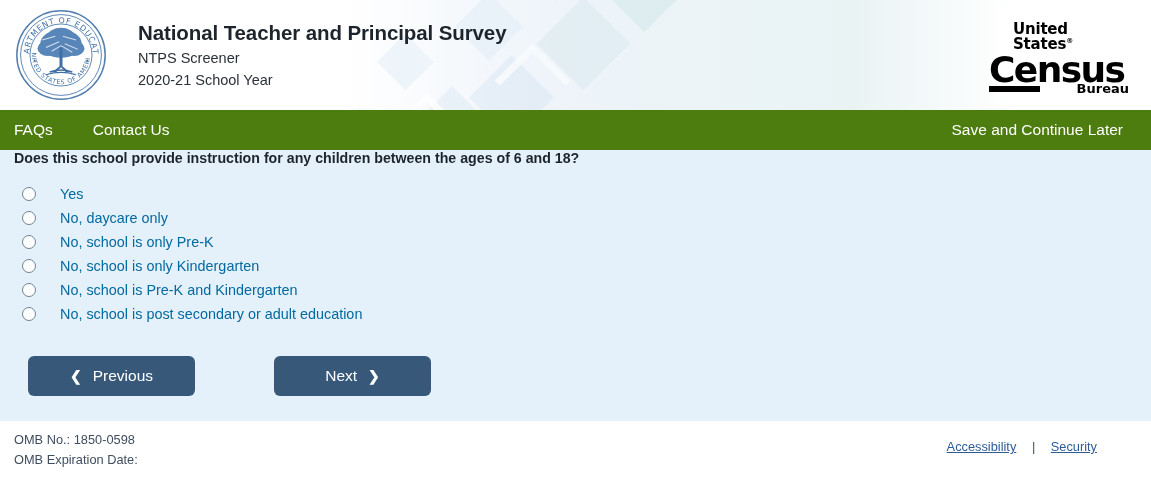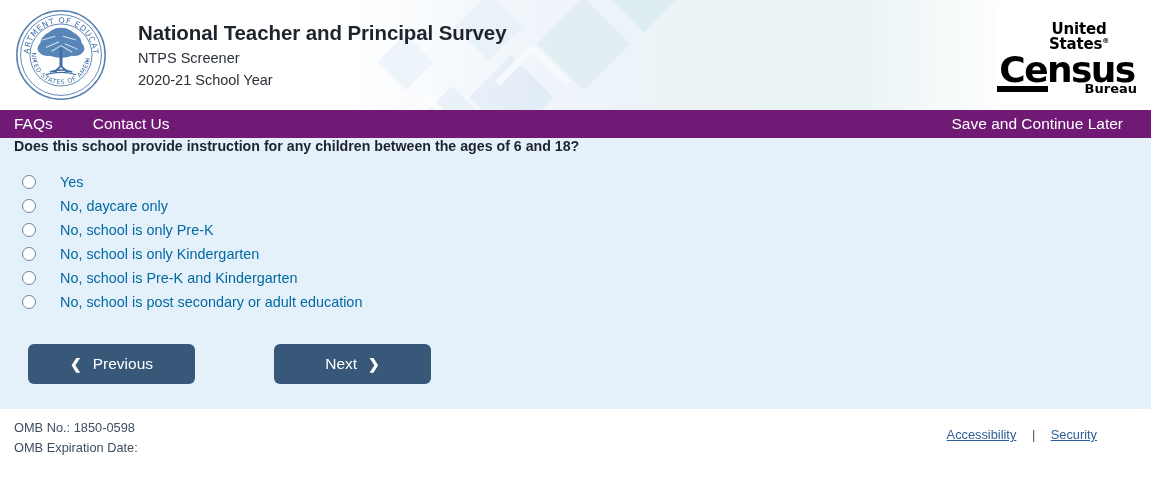--- a/index.html
+++ b/index.html
@@ -53,24 +53,24 @@
   }
   .app-sub {
     font-size: 14.5px;
     color: #2b3138;
     margin-bottom: 7px;
   }
   .app-sub.last { margin-bottom: 0; }
 
   .census-logo {
     position: absolute;
-    right: 14px;
+    right: 22px;
     top: 22px;
     z-index: 4;
-    text-align: center;
+    text-align: left;
     width: 140px;
   }
   .census-us {
     font-family: "DejaVu Sans", sans-serif;
     font-size: 15px;
     font-weight: bold;
     color: #000;
     letter-spacing: -0.2px;
     margin-left: 24px;
     line-height: 1;
@@ -101,22 +101,22 @@
     font-size: 13px;
     font-weight: bold;
     color: #000;
     margin-left: 5px;
     line-height: 1;
     padding-left: 32px;
   }
 
   
   .navbar {
-    height: 28px;
-    background: #701a75;
+    height: 40px;
+    background: #4d7c0f;
     display: flex;
     align-items: center;
     padding: 0 14px;
     box-sizing: border-box;
   }
   .nav-link {
     color: #ffffff;
     font-size: 15.5px;
     text-decoration: none;
     margin-right: 40px;

